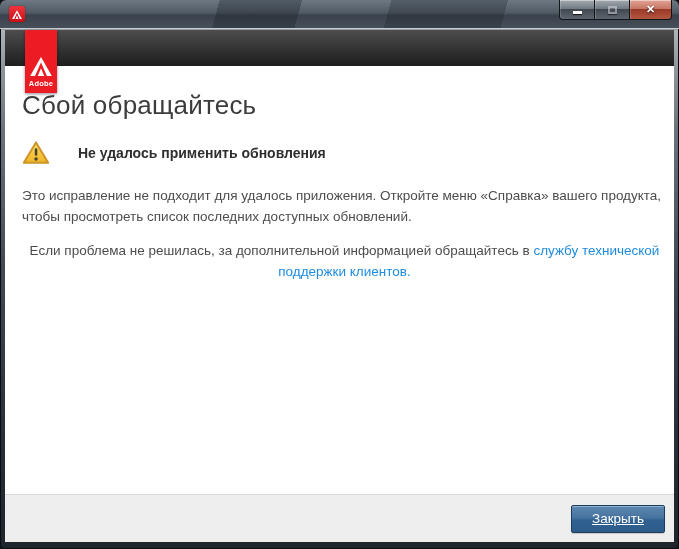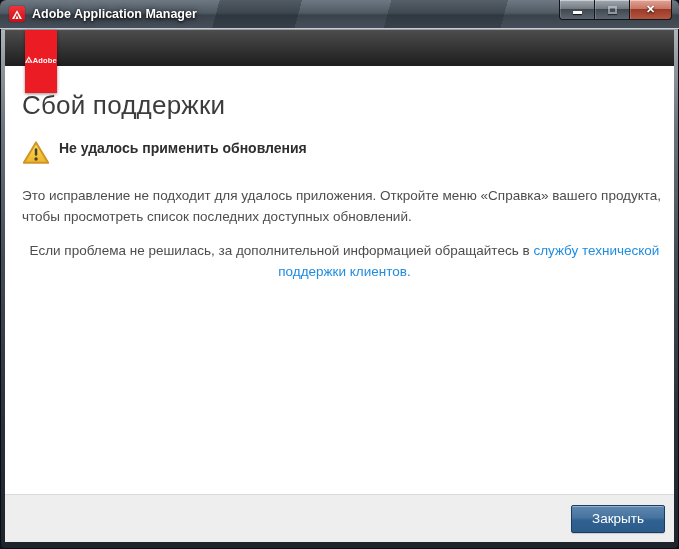--- a/index.html
+++ b/index.html
@@ -75,36 +75,36 @@
   .band {
     position:absolute; top:30px; left:5px; right:5px; height:36px;
     background:linear-gradient(180deg,#4d4d4d 0%, #323232 55%, #1e1e1e 100%);
   }
 
   
   .logo-tab {
     position:absolute; top:30px; left:25px; width:32px; height:63px;
     background:#ec1c24; z-index:12;
     box-shadow:0 1px 3px rgba(0,0,0,.45);
-    display:flex; flex-direction:row; align-items:center; justify-content:flex-end;
+    display:flex; flex-direction:column; align-items:center; justify-content:flex-end;
     padding-bottom:5px; box-sizing:border-box;
   }
   .logo-word { color:#fff; font-size:7.5px; font-weight:700; letter-spacing:.2px; margin-top:3px; }
 
   
   .app {
     position:absolute; top:66px; left:5px; right:5px; bottom:7px;
     background:#ffffff;
   }
 
   .content { position:absolute; inset:0 0 48px 0; padding:24px 17px 0 17px; box-sizing:border-box; }
   .page-heading {
     margin:0; font-size:26px; font-weight:400; color:#3c3c3c; letter-spacing:.2px;
   }
-  .alert-row { display:flex; align-items:flex-start; gap:9px; margin-top:19px; }
+  .alert-row { display:flex; align-items:center; gap:28px; margin-top:19px; }
   .alert-title { font-size:14px; font-weight:700; color:#2e2e2e; }
   .body-p {
     margin:0; margin-top:20px; width:645px;
     font-size:13.5px; line-height:21px; color:#4d4d4d;
   }
   .body-p.second { margin-top:13px;text-align:center; }
   .support-link { color:#1f8ce0; cursor:pointer; text-decoration:none; }
 
   
   .footer {
@@ -112,38 +112,38 @@
     background:#eeeeee; border-top:1px solid #dadada; box-sizing:border-box;
     display:flex; align-items:center; justify-content:flex-end; padding-right:9px;
   }
   .close-btn {
     min-width:94px; height:28px; padding:0 2px; box-sizing:border-box;
     background:linear-gradient(180deg,#5e88b0 0%, #46739f 45%, #2f6191 55%, #2d5c8a 100%);
     border:1px solid #1c3d60; border-radius:2px;
     box-shadow:inset 0 1px 0 rgba(255,255,255,.35), 0 1px 1px rgba(0,0,0,.15);
     color:#fff; font-size:13.5px; font-family:"Liberation Sans", sans-serif;
     cursor:pointer;
+    text-decoration:underline;
   }
 </style>
 </head>
 <body>
 
 <div class="window">
 
   <div class="titlebar">
     <div class="glass-deco"></div>
     <div class="title-left">
       <div class="title-appicon">
         <svg width="10" height="9" viewBox="0 0 24 21">
           <polygon points="12,0 24,21 0,21" fill="#ffffff"></polygon>
           <polygon points="12,6.2 18.6,21 5.4,21" fill="#d8141c"></polygon>
           <polygon points="12,12.5 15.6,21 8.4,21" fill="#ffffff"></polygon>
         </svg>
       </div>
-      <span class="title-text">Adobe Application Manager</span>
     </div>
     <div class="win-buttons">
       <div class="cap-btn min">
         <span class="glyph-min"></span>
       </div>
       <div class="cap-btn max">
         <span class="glyph-max"></span>
       </div>
       <div class="cap-btn close">
         <span class="glyph-close">✕</span>
@@ -158,21 +158,21 @@
       <polygon points="12,0 24,21 0,21" fill="#ffffff"></polygon>
       <polygon points="12,6.2 18.6,21 5.4,21" fill="#ec1c24"></polygon>
       <polygon points="12,12.5 15.6,21 8.4,21" fill="#ffffff"></polygon>
     </svg>
     <span class="logo-word">Adobe</span>
   </div>
 
   <div class="app">
 
     <div class="content">
-      <h1 class="page-heading">Сбой поддержки</h1>
+      <h1 class="page-heading">Сбой обращайтесь</h1>
 
       <div class="alert-row">
         <svg width="28" height="25" viewBox="0 0 28 25">
           <defs>
             <linearGradient id="warnFill" x1="0" y1="0" x2="0" y2="1">
               <stop offset="0" stop-color="#fbe06a"></stop>
               <stop offset="0.55" stop-color="#f5c73f"></stop>
               <stop offset="1" stop-color="#eeb42a"></stop>
             </linearGradient>
           </defs>

